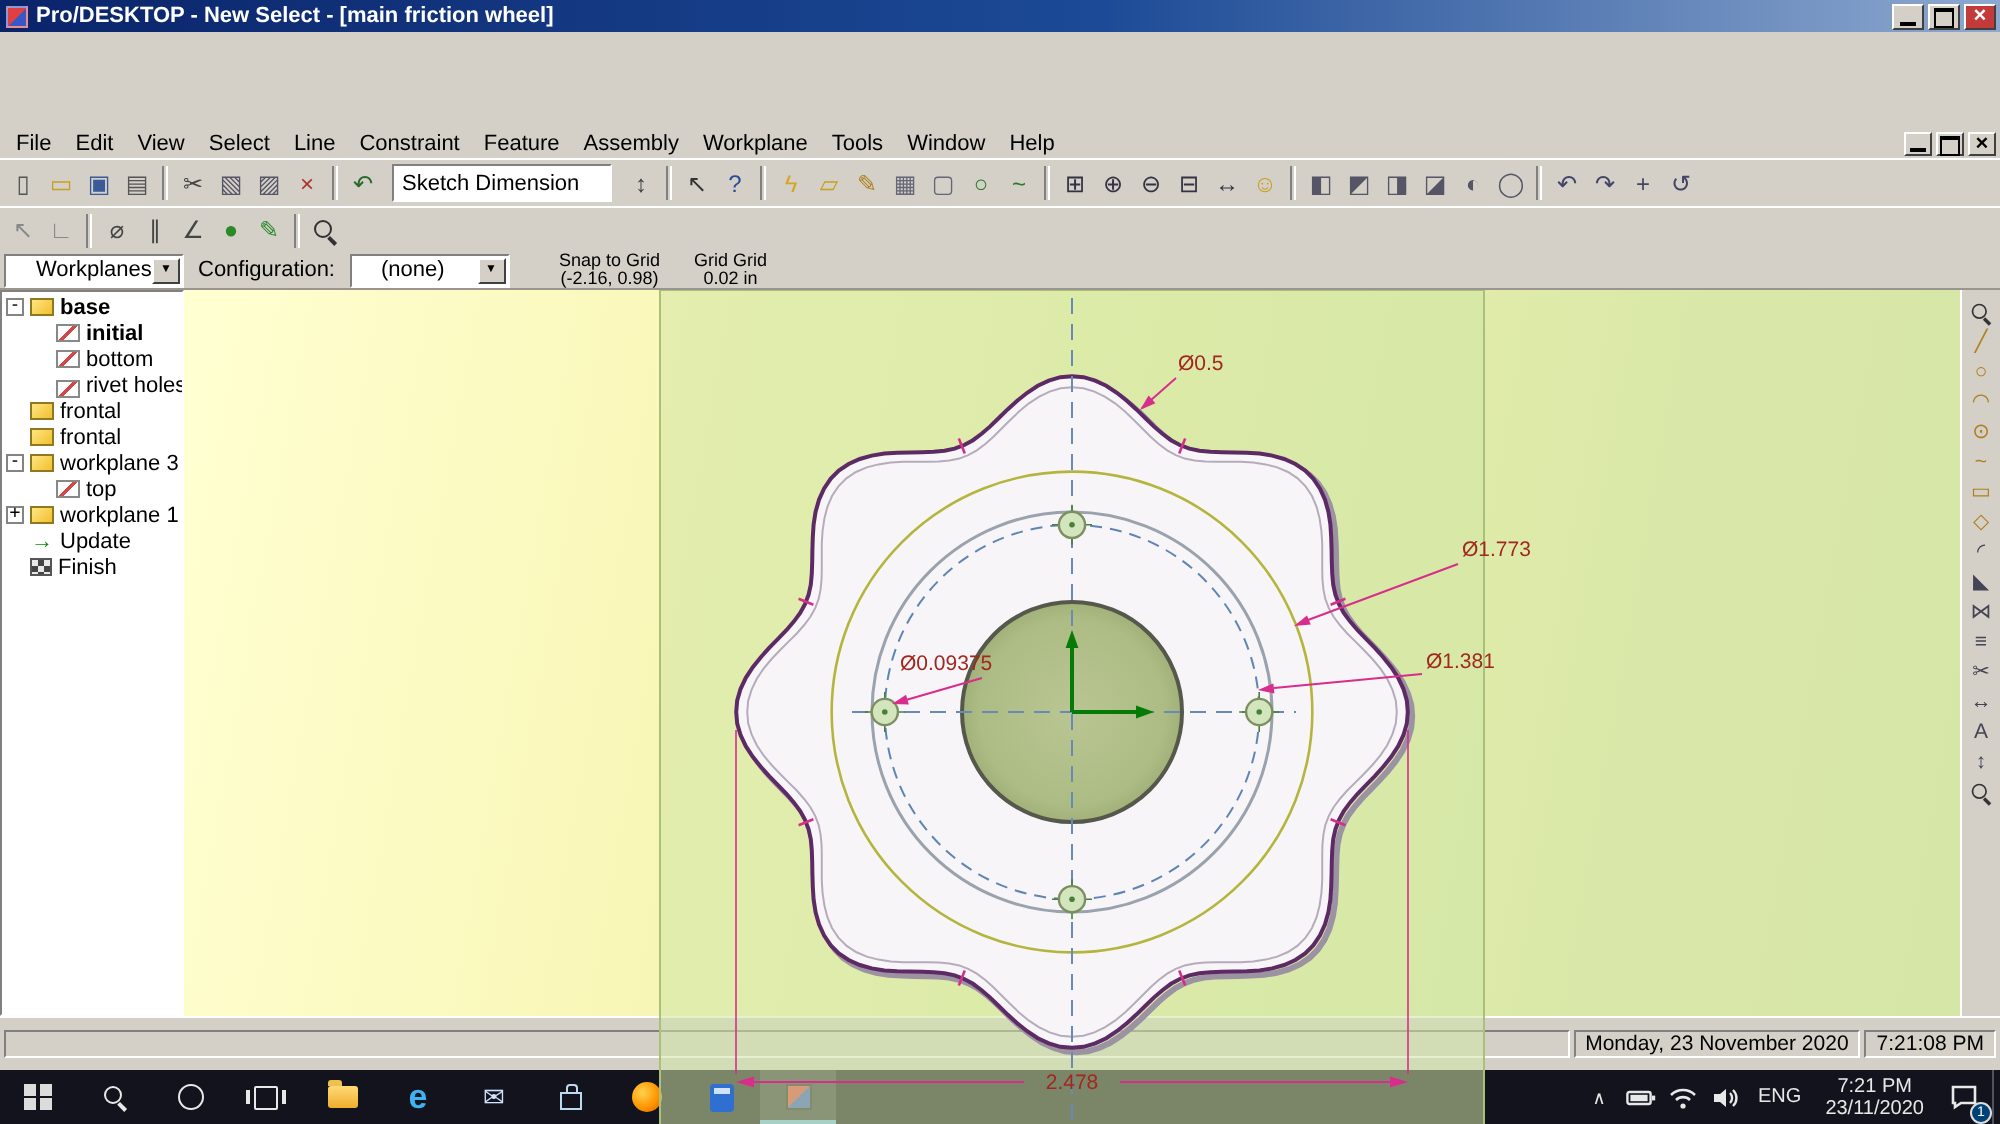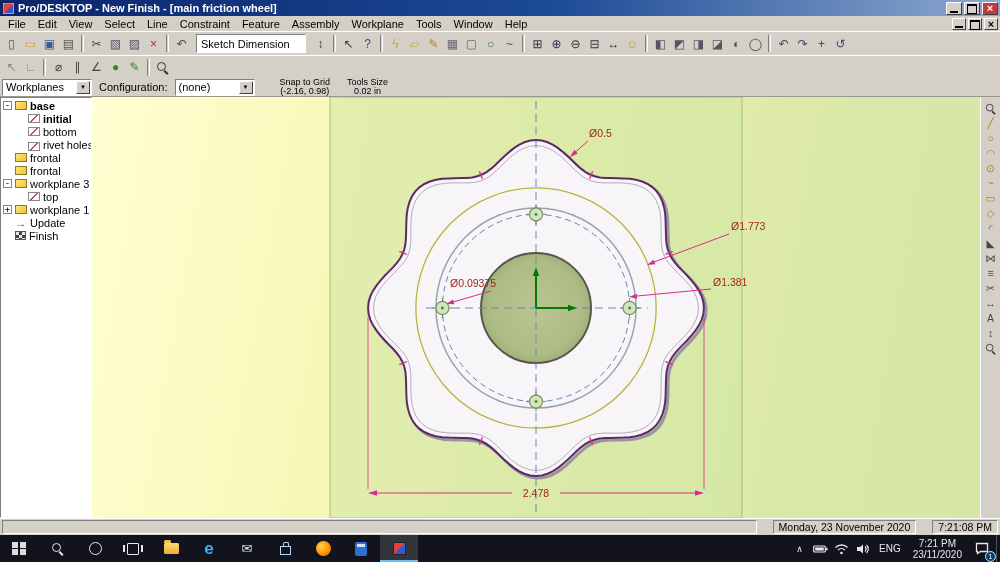--- a/index.html
+++ b/index.html
@@ -11,38 +11,38 @@
   .title-text{white-space:nowrap;overflow:hidden;flex:1;}
   .winbtns,.mdibtns{display:flex;gap:2px;padding:0 2px;margin-left:auto;}
   .wbtn{width:16px;height:13px;background:#d4d0c8;border:1px solid;border-color:#fff #404040 #404040 #fff;color:#000;font-weight:bold;}
   .wbtn.small{width:14px;height:12px;}
   .wbtn.close{background:#c23a3a;color:#fff;}
   .g-min::before{content:"";display:block;width:8px;height:2px;background:currentColor;margin:8px auto 0;}
   .wbtn.small.g-min::before{margin-top:7px;}
   .g-max::before{content:"";display:block;width:8px;height:7px;border:1px solid currentColor;border-top-width:2px;margin:1.5px auto 0;}
   .g-close::before{content:"×";display:block;font-size:11px;line-height:11px;text-align:center;}
   
-  .menubar{height:15px;flex:none;display:flex;align-items:center;background:#d4d0c8;padding-left:2px;font-size:11px;}
+  .menubar{height:15px;flex:none;display:flex;align-items:center;background:#d4d0c8;padding-left:2px;font-size:11px;margin-top:48px;}
   .menu-item{padding:0 6px;white-space:nowrap;}
   
   .toolbar{height:24px;flex:none;display:flex;align-items:center;background:#d4d0c8;border-top:1px solid #fff;padding:1px 2px;}
   .toolbar2{height:23px;}
   .tb-group{display:flex;align-items:center;}
   .tbtn{width:19px;height:19px;display:flex;align-items:center;justify-content:center;font-size:12px;line-height:1;flex:none;}
   .tsep{width:3px;height:17px;border-left:1px solid #808080;border-right:1px solid #fff;margin:0 3px;flex:none;}
   .dim-combo{width:110px;height:19px;background:#fff;border:1px solid;border-color:#808080 #fff #fff #808080;font-size:11px;display:flex;align-items:center;padding:0 4px;margin:0 5px;flex:none;white-space:nowrap;}
   .mag{position:relative;width:15px;height:15px;display:inline-block;flex:none;}
   .mag::before{content:"";position:absolute;left:2px;top:2px;width:7px;height:7px;border:1.5px solid #333;border-radius:50%;}
   .mag::after{content:"";position:absolute;left:10px;top:10px;width:5px;height:2px;background:#333;transform:rotate(45deg);transform-origin:0 0;}
   .mag.white::before{border-color:#e8e8e8;}
   .mag.white::after{background:#e8e8e8;}
   
   .panelbar{height:19px;flex:none;display:flex;align-items:center;background:#d4d0c8;gap:7px;padding:0 2px;font-size:11px;border-bottom:1px solid #9a968e;}
   .combo{height:17px;background:#fff;border:1px solid;border-color:#808080 #fff #fff #808080;display:flex;align-items:center;flex:none;}
-  .combo .val{flex:1;padding:0 3px;white-space:nowrap;overflow:hidden;}
+  .combo .val{flex:1;padding:0 15px;white-space:nowrap;overflow:hidden;}
   .combo .arrow{width:14px;height:13px;background:#d4d0c8;border:1px solid;border-color:#fff #404040 #404040 #fff;font-size:6px;display:flex;align-items:center;justify-content:center;margin-right:1px;flex:none;}
   #workplanes-combo{width:90px;}
   #config-combo{width:80px;}
   .infoblock{font-size:9px;line-height:9.5px;text-align:center;white-space:nowrap;}
   .infoblock span{display:block;}
   
   .workspace{flex:1;display:flex;min-height:0;}
   .tree-panel{width:92px;flex:none;background:#fff;border:1px solid;border-color:#808080 #fff #fff #808080;overflow:hidden;padding-top:1px;}
   .tree-item{height:13px;display:flex;align-items:center;gap:3px;font-size:11px;white-space:nowrap;}
   .expander{width:9px;height:9px;border:1px solid #848484;background:#fff;font-size:9px;line-height:7px;text-align:center;flex:none;font-family:"DejaVu Sans Mono",monospace;}
@@ -53,21 +53,21 @@
   .ico-update{color:#0a8a0a;font-weight:bold;font-size:11px;width:12px;text-align:center;line-height:10px;}
   .ico-finish{width:11px;height:9px;background-image:linear-gradient(45deg,#444 25%,transparent 25%,transparent 75%,#444 75%),linear-gradient(45deg,#444 25%,#e8e8e8 25%,#e8e8e8 75%,#444 75%);background-size:6px 6px;background-position:0 0,3px 3px;border:1px solid #555;}
   .bold{font-weight:bold;}
   .canvas{flex:1;position:relative;background:linear-gradient(100deg,#ffffd2 0%,#f9f7b8 28%,#e9efaa 55%,#d9e8a8 80%,#d6e6a6 100%);min-width:0;}
   .canvas svg{position:absolute;left:0;top:0;}
   #cad-svg text{font-size:10.5px;fill:#a02820;stroke:none;font-family:"Liberation Sans",sans-serif;}
   .right-tools{width:20px;flex:none;background:#d4d0c8;border-left:1px solid #fff;display:flex;flex-direction:column;align-items:center;padding-top:4px;gap:1px;}
   .rbtn{width:17px;height:14px;display:flex;align-items:center;justify-content:center;font-size:10.5px;line-height:1;flex:none;}
   .rbtn .mag{transform:scale(.85);}
   
-  .statusbar{height:17px;flex:none;display:flex;gap:16px;align-items:center;background:#d4d0c8;border-top:1px solid #fff;padding:0 2px;}
+  .statusbar{height:27px;flex:none;display:flex;gap:2px;align-items:center;background:#d4d0c8;border-top:1px solid #fff;padding:0 2px;}
   .spanel{border:1px solid;border-color:#808080 #fff #fff #808080;height:14px;font-size:10.5px;display:flex;align-items:center;padding:0 5px;white-space:nowrap;}
   .spanel.fill{flex:1;}
   
   .taskbar{height:27px;flex:none;background:#12131c;display:flex;align-items:stretch;color:#e8e8e8;}
   .tb-apps{display:flex;height:100%;}
   .tb-btn{width:38px;display:flex;align-items:center;justify-content:center;height:100%;}
   .tb-btn.active{background:rgba(255,255,255,.14);box-shadow:inset 0 -2px 0 #76b9ed;}
   .win-logo{display:inline-grid;grid-template-columns:6px 6px;grid-template-rows:6px 6px;gap:1.5px;}
   .win-logo .ws{background:#dcdcdc;}
   .cortana{width:13px;height:13px;border:1.6px solid #e8e8e8;border-radius:50%;}
@@ -92,21 +92,21 @@
   .clock span{display:block;}
   .action{position:relative;width:28px;}
   .badge{position:absolute;right:0;bottom:0;width:11px;height:11px;border-radius:50%;background:#004275;border:1px solid #ddd;font-size:7px;line-height:9px;text-align:center;color:#fff;}
   .show-desktop{width:4px;border-left:1px solid #50525e;height:100%;}
 </style>
 </head>
 <body>
 
 <div class="titlebar">
   <span class="app-ico"></span>
-  <span class="title-text">Pro/DESKTOP - New Finish - [main friction wheel]</span>
+  <span class="title-text">Pro/DESKTOP - New Select - [main friction wheel]</span>
   <span class="winbtns">
     <span class="wbtn g-min"></span>
     <span class="wbtn g-max"></span>
     <span class="wbtn close g-close"></span>
   </span>
 </div>
 
 <div class="menubar">
   <span id="menubar-items" class="tb-group">
       <span class="menu-item">File</span>
@@ -204,21 +204,21 @@
   <span>Configuration:</span>
   <span class="combo" id="config-combo">
     <span class="val">(none)</span>
     <span class="arrow">▼</span>
   </span>
   <span class="infoblock" style="margin-left:18px;">
     <span>Snap to Grid</span>
     <span>(-2.16, 0.98)</span>
   </span>
   <span class="infoblock" style="margin-left:10px;">
-    <span>Tools Size</span>
+    <span>Grid Grid</span>
     <span>0.02 in</span>
   </span>
 </div>
 
 <div class="workspace">
   <div class="tree-panel" id="tree">
       <div class="tree-item" style="padding-left: 2px;">
         <span class="expander">-</span>
         <span class="tree-ico ico-workplane"></span>
         <span class="tree-label bold">base</span>

